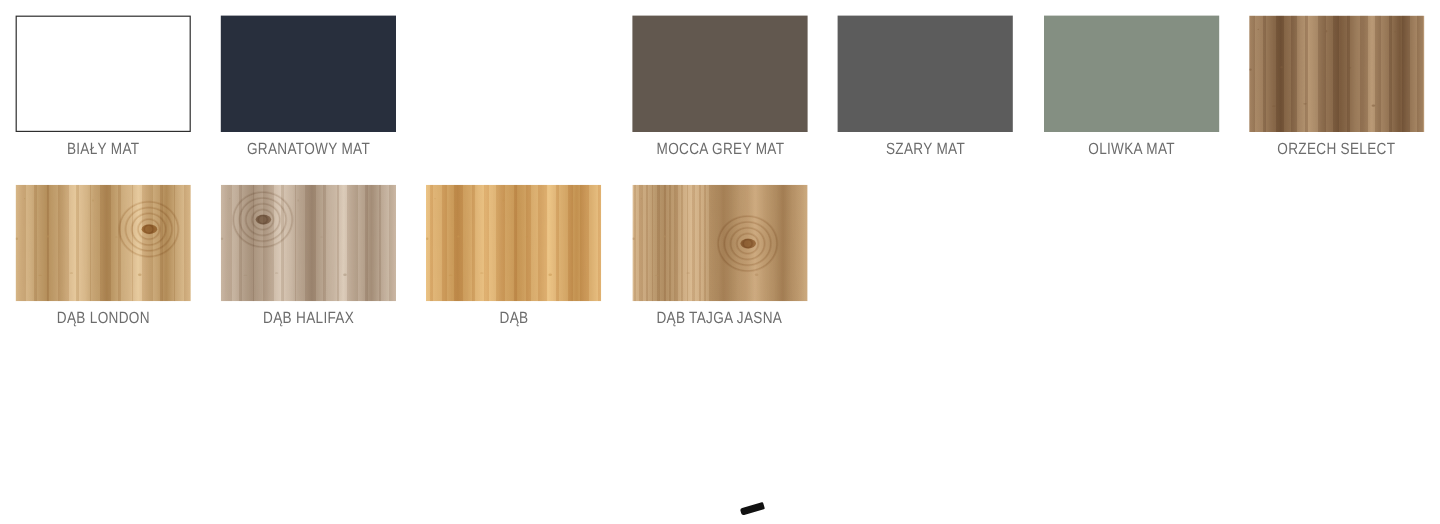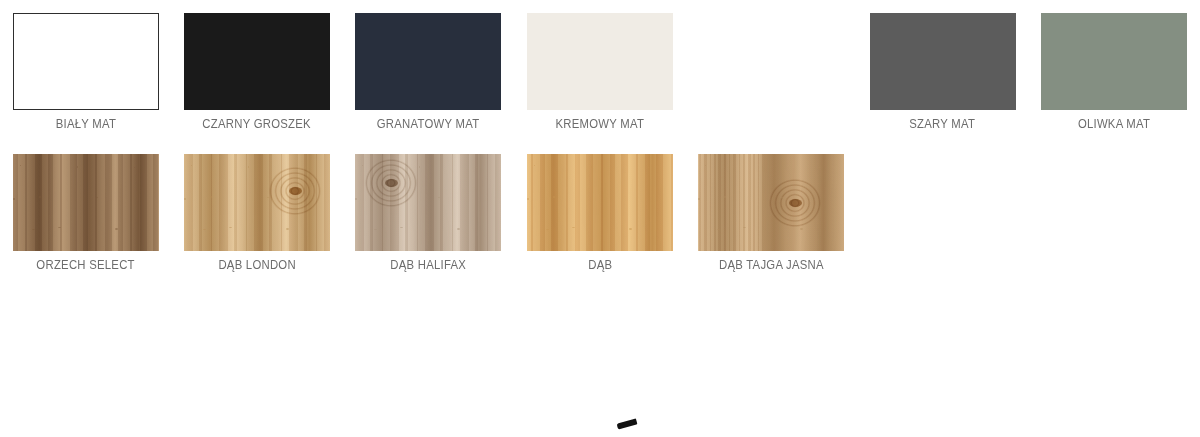--- a/index.html
+++ b/index.html
@@ -83,32 +83,28 @@
 </head>
 <body>
 
 <div id="board">
   <div class="grid" id="grid">
       <div class="cell">
         <div class="swatch bordered" style="background: rgb(255, 255, 255); border-color: rgb(46, 46, 46);"></div>
         <div class="label">BIAŁY MAT</div>
       </div>
       <div class="cell">
-        <div class="swatch" style="background: rgb(26, 26, 26);"></div>
-        <div class="label">CZARNY GROSZEK</div>
-      </div>
-      <div class="cell">
         <div class="swatch" style="background: rgb(40, 47, 61);"></div>
         <div class="label">GRANATOWY MAT</div>
       </div>
-      <div class="cell">
-        <div class="swatch" style="background: rgb(240, 236, 229);"></div>
-        <div class="label">KREMOWY MAT</div>
-      </div>
-      <div class="cell empty"></div>
+      <div class="cell empty"></div>
+      <div class="cell">
+        <div class="swatch" style="background: rgb(98, 88, 79);"></div>
+        <div class="label">MOCCA GREY MAT</div>
+      </div>
       <div class="cell">
         <div class="swatch" style="background: rgb(92, 92, 92);"></div>
         <div class="label">SZARY MAT</div>
       </div>
       <div class="cell">
         <div class="swatch" style="background: rgb(132, 143, 130);"></div>
         <div class="label">OLIWKA MAT</div>
       </div>
       <div class="cell">
         <div class="swatch wood">

